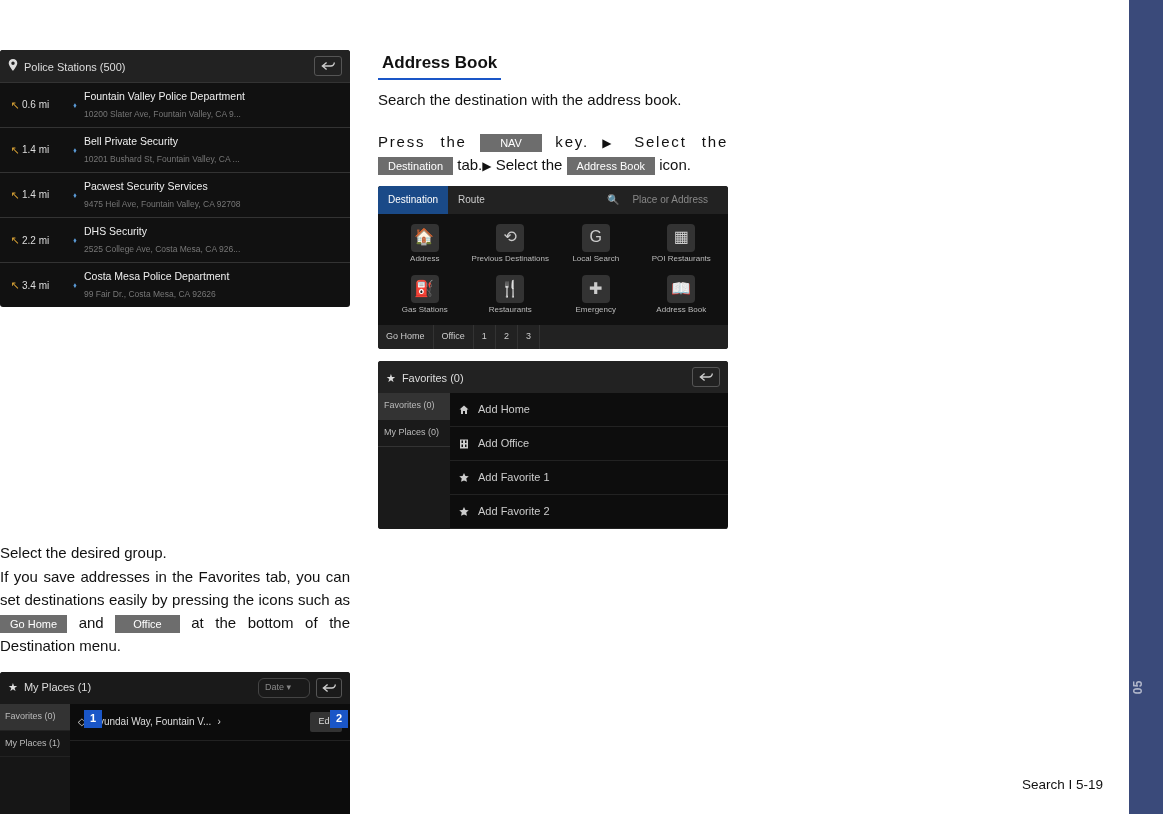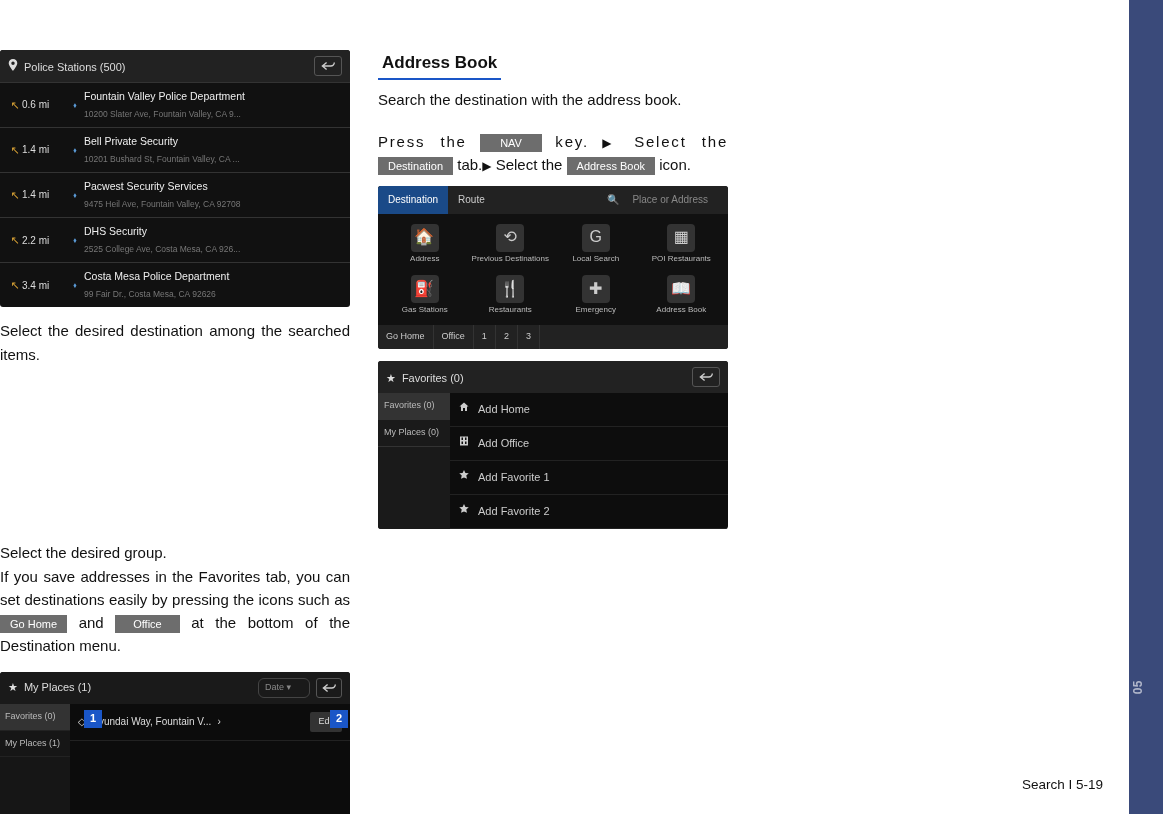--- a/index.html
+++ b/index.html
@@ -111,21 +111,21 @@
   .grid .cell .ic { width:28px; height:28px; margin:0 auto 3px; background:#333; border-radius:4px; display:flex; align-items:center; justify-content:center; font-size:16px;}
   .grid .cell .lb { font-size:8px; color:#bbb; line-height:1.1; }
   .dest-foot { display:flex; background:#222; font-size:9px; }
   .dest-foot span { padding:5px 8px; border-right:1px solid #333; }
   .fav-ss { background:#0d0d0d; color:#ccc; font-size:11px; }
   .fav-body { display:flex; }
   .fav-side { width:72px; background:#1a1a1a; font-size:9px; }
   .fav-side div { padding:6px 6px; border-bottom:1px solid #333; color:#bbb; }
   .fav-side div.active { background:#333; }
   .fav-list { flex:1; }
-  .fav-list div { padding:8px 8px; border-bottom:1px solid #222; display:flex; align-items:flex-start; gap:8px;}
+  .fav-list div { padding:8px 8px; border-bottom:1px solid #222; display:flex; align-items:center; gap:8px;}
   .fav-list div svg { width:12px; height:12px; fill:#ccc; }
   .myp-ss { background:#0c0c0c; color:#ddd; font-size:11px; position:relative; }
   .myp-top { display:flex; align-items:center; padding:6px 8px; background:#1a1a1a; }
   .myp-top .sel { margin-left:auto; font-size:9px; color:#888; border:1px solid #444; padding:2px 18px 2px 6px; border-radius:6px;}
   .myp-body { display:flex; min-height:120px; }
   .myp-side { width:70px; background:#161616; font-size:9px; }
   .myp-side div { padding:6px 5px; color:#bbb; border-bottom:1px solid #222;}
   .myp-side .active { background:#333; }
   .myp-list { flex:1; }
   .myp-row { display:flex; align-items:center; padding:8px 8px; border-bottom:1px solid #222; gap:6px; font-size:10px;}
@@ -184,21 +184,20 @@
           <span class="txt"><span class="name">DHS Security</span><br><span class="addr">2525 College Ave, Costa Mesa, CA 926...</span></span>
         </div>
         <div class="poi-row">
           <span class="dir">↖</span>
           <span class="dist">3.4 mi</span>
           <span class="pin">⬪</span>
           <span class="txt"><span class="name">Costa Mesa Police Department</span><br><span class="addr">99 Fair Dr., Costa Mesa, CA 92626</span></span>
         </div>
       </div>
     </div>
-    <p class="caption">Select the desired destination among the searched items.</p>
   </div>
 
   <div class="col">
     <div><span class="h-section">Address Book</span></div>
     <p class="para" style="margin-bottom:18px;">Search the destination with the address book.</p>
 
     <p class="para">
       <span class="just-wide">Press the</span>
       <span class="btn wide">NAV</span>
       <span class="just-wide">key.</span>

